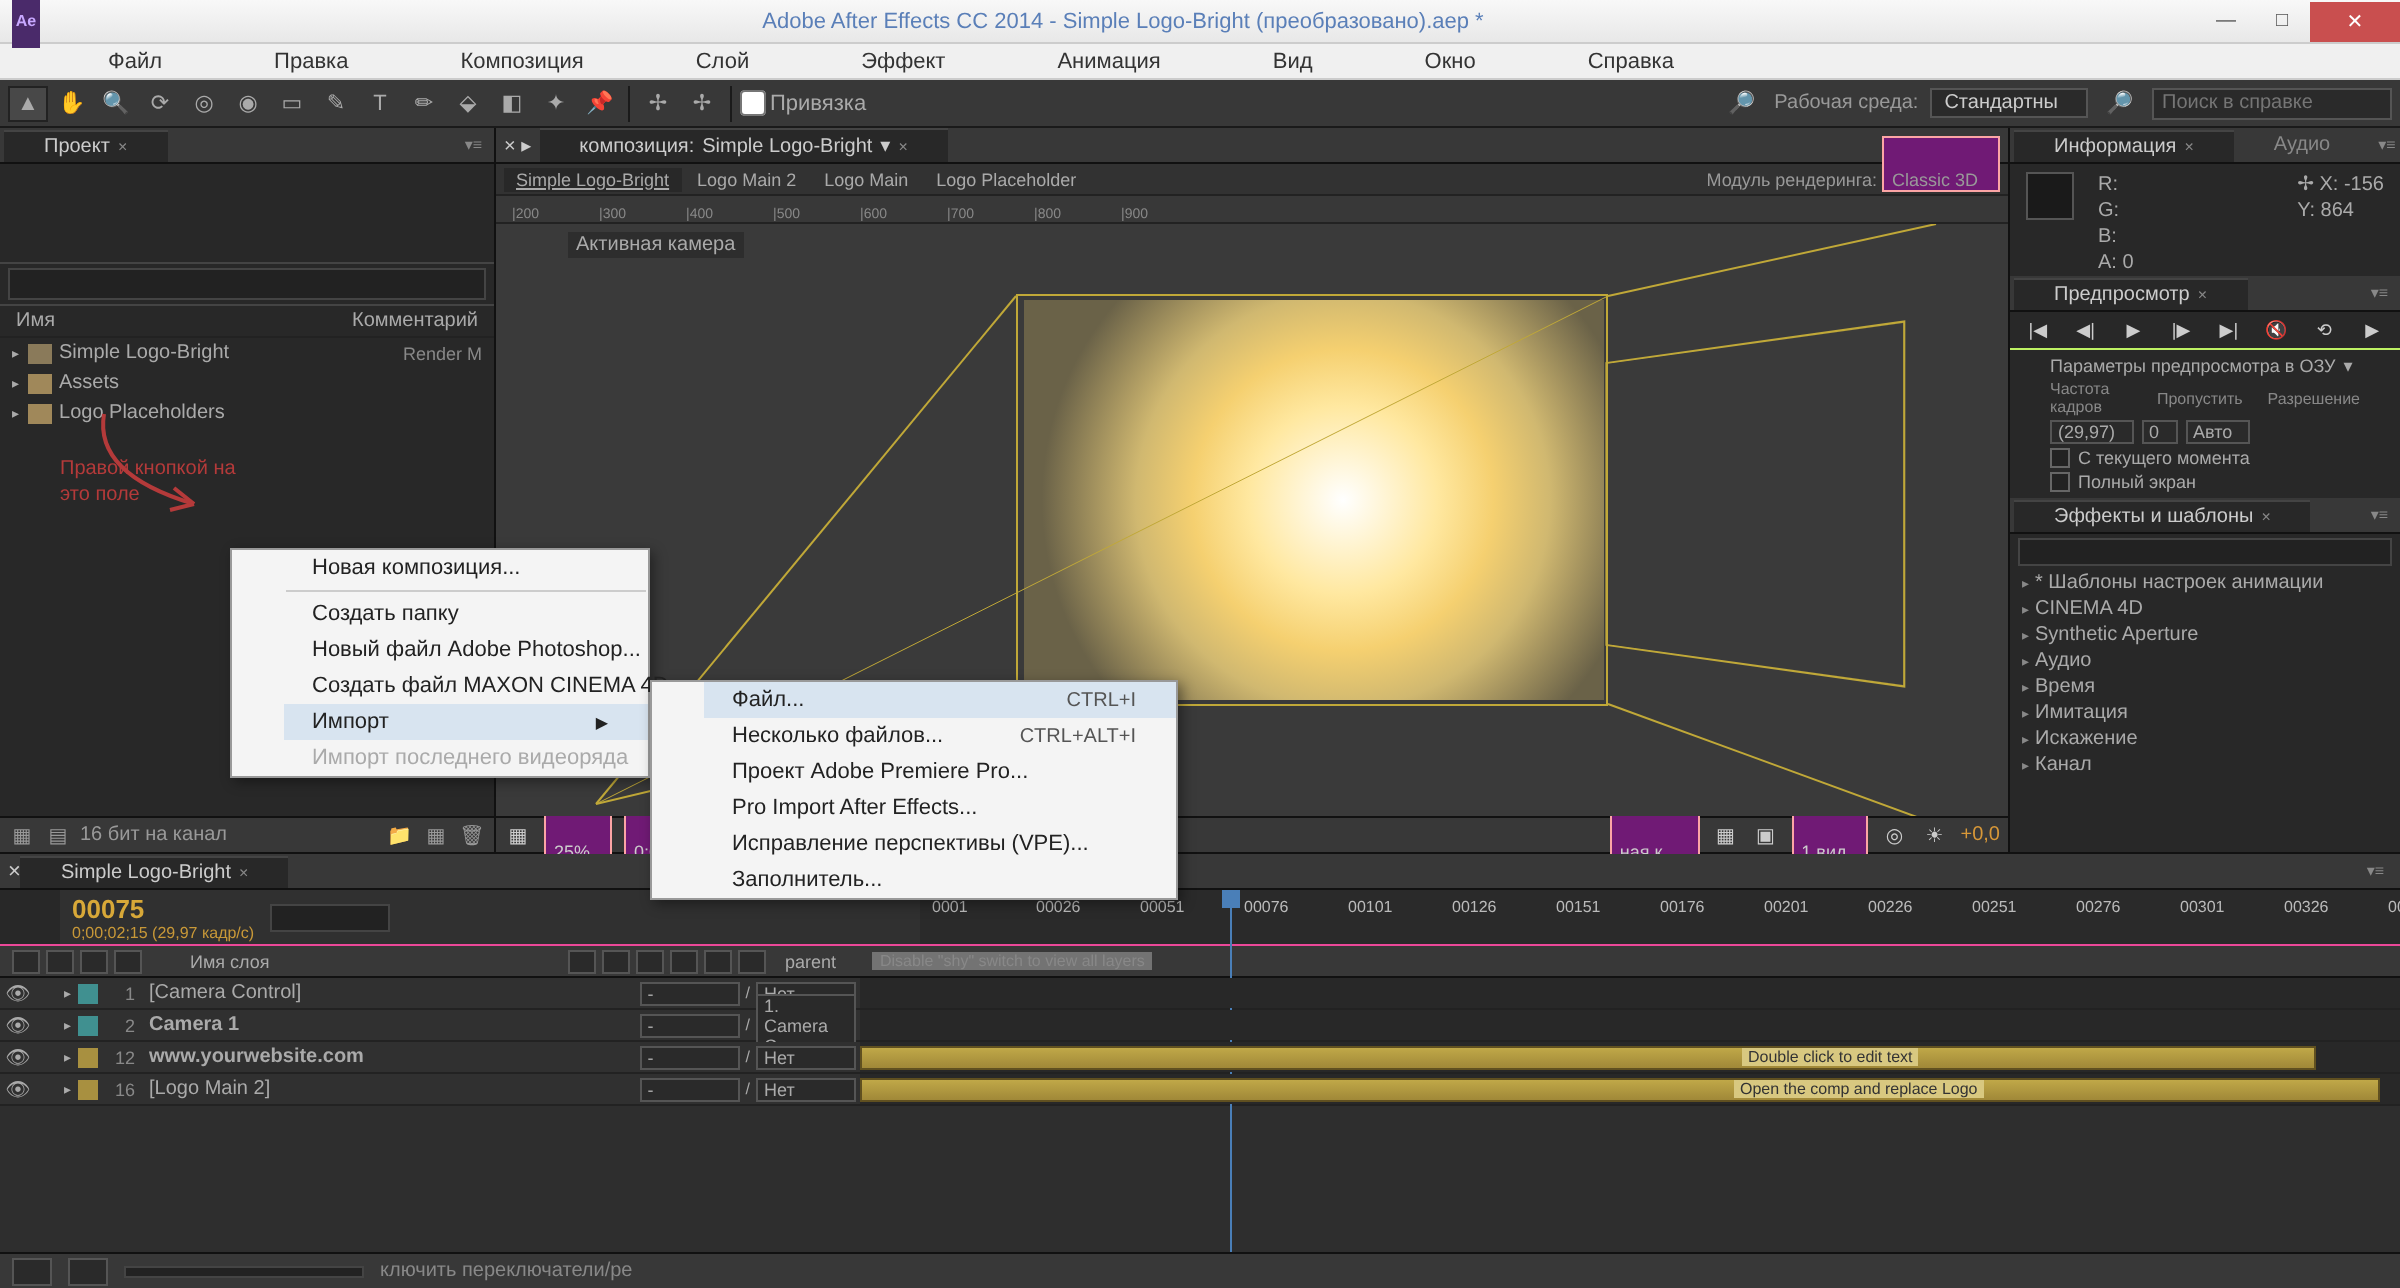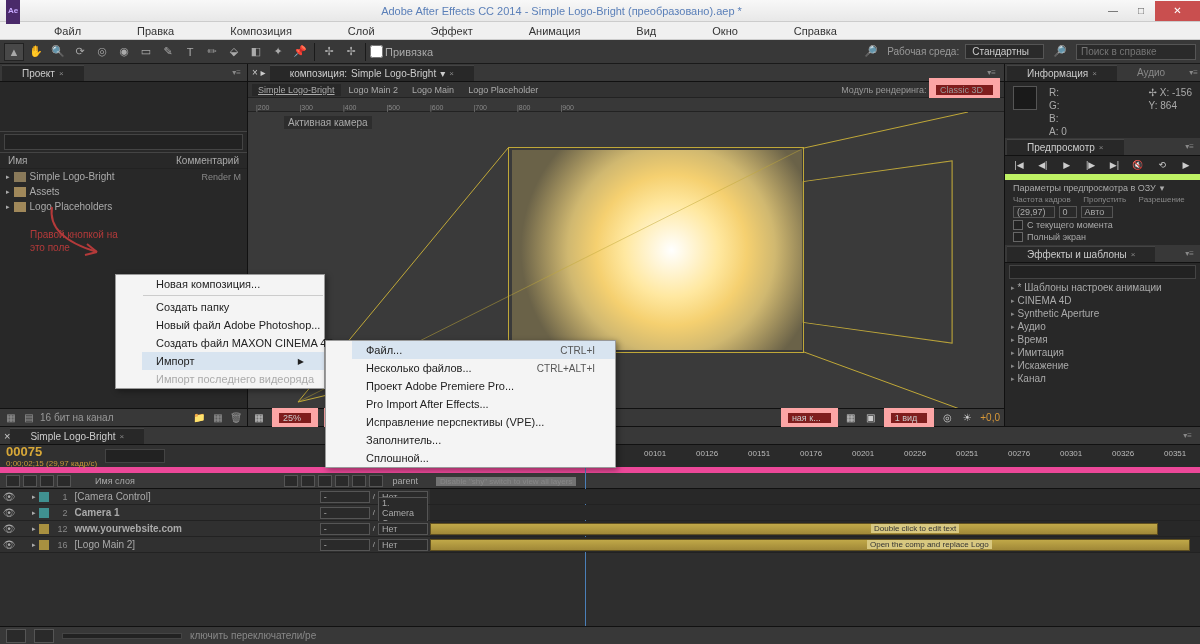--- a/index.html
+++ b/index.html
@@ -60,43 +60,43 @@
 .comp-subtabs .render { margin-left: auto; color: #999; }
 
 .ruler { height: 14px; background: #383838; border-bottom: 1px solid #222; font-size: 7px; color: #888; padding-left: 8px; display: flex; align-items: flex-end; gap: 30px; }
 
 .viewport { flex: 1; background: #3a3a3a; position: relative; overflow: hidden; }
 .cam-label { position: absolute; top: 4px; left: 36px; font-size: 10px; color: #aaa; background: rgba(40,40,40,0.7); padding: 1px 4px; }
 .preview-img { position: absolute; left: 264px; top: 38px; width: 290px; height: 200px; background: radial-gradient(circle at 55% 50%, #fff, #ffe8a0 25%, #f5d070 40%, #d0b870 55%, #6a6248 80%); }
 .wire { position: absolute; border: 1px solid #c0a838; pointer-events: none; }
 
 .vp-foot { height: 18px; background: #383838; display: flex; align-items: center; gap: 6px; padding: 0 4px; font-size: 10px; color: #ccc; border-top: 1px solid #111; }
-.vp-dd { background: #7f1d1d; border: 7px solid #fca5a5; padding: 0 10px 0 4px; font-size: 9px; }
+.vp-dd { background: #701a75; border: 1px solid #fca5a5; padding: 16px 10px 0 4px; font-size: 9px; }
 
 .info-body { padding: 4px 8px; font-size: 10px; display: flex; gap: 12px; height: 56px; }
 .swatch { width: 24px; height: 24px; background: #1a1a1a; border: 1px solid #555; }
 .rgb { display: flex; flex-direction: column; line-height: 1.3; }
 .xy { margin-left: auto; display: flex; flex-direction: column; line-height: 1.3; }
 
 .prev-ctrls { display: flex; gap: 4px; padding: 2px 4px; justify-content: space-around; }
 .pc-btn { width: 16px; height: 14px; display: flex; align-items: center; justify-content: center; font-size: 9px; color: #ccc; }
-.prev-opts { padding: 2px 8px; font-size: 9px; border-top: 6px solid #bef264; }
+.prev-opts { padding: 2px 20px; font-size: 9px; border-top: 1px solid #bef264; }
 .prev-row { display: flex; gap: 4px; align-items: center; padding: 1px 0; }
 .prev-dd { background: #2a2a2a; border: 1px solid #555; padding: 0 8px 0 3px; font-size: 9px; }
 .chk { width: 10px; height: 10px; border: 1px solid #666; background: #222; }
 
 .fx-body { flex: 1; overflow: hidden; font-size: 10px; }
 .fx-search { padding: 2px 4px; }
 .fx-search input { background: #222; border: 1px solid #444; width: 100%; height: 14px; color: #ccc; font-size: 9px; }
 .fx-item { padding: 1px 6px; color: #aaa; display: flex; align-items: center; gap: 3px; }
 .fx-item .tri { font-size: 7px; color: #888; }
 
 .timeline { height: 200px; background: #282828; border-top: 1px solid #111; display: flex; flex-direction: column; }
 .tl-tabs { height: 18px; background: #383838; display: flex; align-items: center; padding: 0 4px; border-bottom: 1px solid #111; }
-.tl-head { display: flex; height: 28px; border-bottom: 6px solid #ec4899; }
+.tl-head { display: flex; height: 28px; border-bottom: 1px solid #ec4899; padding-left: 30px; }
 .tl-head-left { width: 430px; background: #303030; display: flex; align-items: center; padding: 0 6px; gap: 8px; }
 .timecode { color: #d8a838; font-size: 13px; font-weight: bold; }
 .smpte { color: #c89838; font-size: 8px; }
 .tl-head-right { flex: 1; background: #2a2a2a; position: relative; }
 .tl-ruler { height: 100%; display: flex; align-items: center; font-size: 8px; color: #bbb; position: relative; }
 .tl-tick { position: absolute; top: 4px; font-size: 8px; }
 .tl-playhead { position: absolute; left: 155px; top: 0; width: 1px; height: 190px; background: #4a7fb8; }
 .tl-playhead::before { content: ''; position: absolute; top: 0; left: -4px; width: 9px; height: 9px; background: #4a7fb8; }
 
 .tl-icons-row { height: 16px; background: #383838; display: flex; border-bottom: 1px solid #111; }
@@ -121,21 +121,21 @@
 .status-track { flex: 0 0 120px; height: 6px; background: #222; border: 1px solid #444; }
 
 .ctx { position: absolute; background: #f4f4f4; border: 1px solid #999; box-shadow: 2px 2px 6px rgba(0,0,0,0.4); font-size: 11px; color: #222; z-index: 100; padding-left: 26px; }
 .ctx-item { padding: 3px 20px 3px 14px; white-space: nowrap; display: flex; align-items: center; }
 .ctx-item .sc { margin-left: auto; padding-left: 30px; color: #555; font-size: 10px; }
 .ctx-item .arr { margin-left: auto; padding-left: 30px; font-size: 8px; }
 .ctx-item.sel { background: #d8e4f0; }
 .ctx-item.dim { color: #aaa; }
 .ctx-sep { height: 1px; background: #ccc; margin: 2px 1px; }
 .ctx1 { left: 115px; top: 274px; width: 210px; }
-.ctx2 { left: 325px; top: 340px; width: 291px; }
+.ctx2 { left: 325px; top: 340px; width: 264px; }
 </style>
 </head>
 <body>
 
 <div class="titlebar">
   <div class="ae-icon">Ae</div>
   <div class="title">Adobe After Effects CC 2014 - Simple Logo-Bright (преобразовано).aep *</div>
   <div class="win-btns">
     <div class="win-btn">—</div>
     <div class="win-btn">□</div>
@@ -550,16 +550,13 @@
     </div>
     <div class="ctx-item">
       <span>Pro Import After Effects...</span>
     </div>
     <div class="ctx-item">
       <span>Исправление перспективы (VPE)...</span>
     </div>
     <div class="ctx-item">
       <span>Заполнитель...</span>
     </div>
-    <div class="ctx-item">
-      <span>Сплошной...</span>
-    </div>
   </div>
 
 </body></html>

